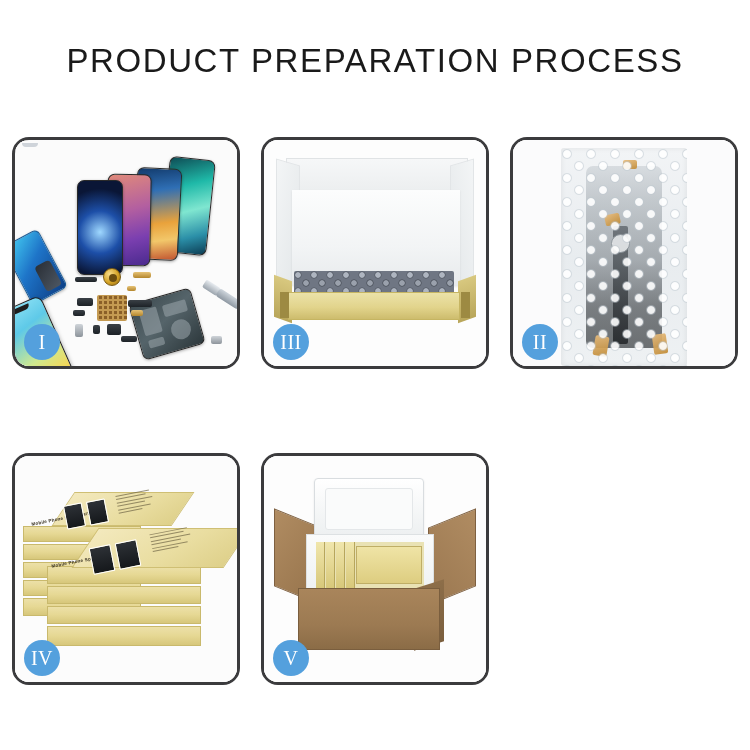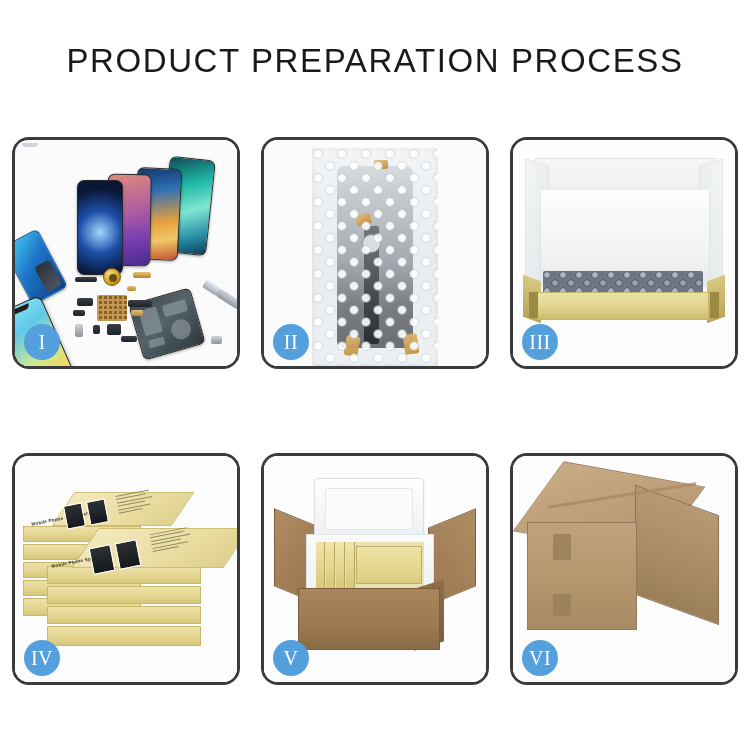--- a/index.html
+++ b/index.html
@@ -434,54 +434,54 @@
         <div class="part dark" style="left:58px;top:170px;width:12px;height:6px;"></div>
         <div class="part grey" style="left:60px;top:184px;width:8px;height:13px;border-radius:2px;"></div>
         <div class="part dark" style="left:78px;top:185px;width:7px;height:9px;"></div>
         <div class="part dark" style="left:92px;top:184px;width:14px;height:11px;"></div>
         <div class="part dark" style="left:113px;top:160px;width:24px;height:7px;"></div>
         <div class="part gold" style="left:116px;top:170px;width:12px;height:6px;"></div>
         <div class="part grey" style="left:196px;top:196px;width:11px;height:8px;"></div>
         <div class="part dark" style="left:106px;top:196px;width:16px;height:6px;"></div>
 
         <div class="badge">I</div>
+      </div>
+    </div>
+
+    <div class="panel">
+      <div class="panel-stage">
+        <div class="p3-bg"></div>
+        <div class="bx3-lidback"></div>
+        <div class="bx3-flapL"></div>
+        <div class="bx3-flapR"></div>
+        <div class="bx3-foam"></div>
+        <div class="bx3-bubbles"></div>
+        <div class="bx3-sideL"></div>
+        <div class="bx3-sideR"></div>
+        <div class="bx3-front"></div>
+        <div class="bx3-tabL"></div>
+        <div class="bx3-tabR"></div>
+        <div class="badge">III</div>
       </div>
     </div>
 
     <div class="panel">
       <div class="panel-stage">
         <div class="p2-bg"></div>
         <div class="bw-bag">
           <div class="bw-screen"></div>
           <div class="bw-strip"></div>
           <div class="bw-conn"></div>
           <div class="bw-tape bw-t1"></div>
           <div class="bw-tape bw-t2"></div>
           <div class="bw-tape bw-t3"></div>
           <div class="bw-tape bw-t4"></div>
           <div class="bw-bubbles"></div>
         </div>
         <div class="badge">II</div>
-      </div>
-    </div>
-
-    <div class="panel">
-      <div class="panel-stage">
-        <div class="p3-bg"></div>
-        <div class="bx3-lidback"></div>
-        <div class="bx3-flapL"></div>
-        <div class="bx3-flapR"></div>
-        <div class="bx3-foam"></div>
-        <div class="bx3-bubbles"></div>
-        <div class="bx3-sideL"></div>
-        <div class="bx3-sideR"></div>
-        <div class="bx3-front"></div>
-        <div class="bx3-tabL"></div>
-        <div class="bx3-tabR"></div>
-        <div class="badge">III</div>
       </div>
     </div>
 
     <div class="panel">
       <div class="panel-stage">
         <div class="p4-bg"></div>
 
         <div class="stack">
 
           <div class="sbox" style="left:2px;  top:58px;  width:118px; height:16px;"></div>
@@ -540,27 +540,15 @@
             <i style="left:20px"></i>
             <i style="left:30px"></i>
           <b></b>
         </div>
         <div class="c5-bodyside"></div>
         <div class="c5-body"></div>
         <div class="badge">V</div>
       </div>
     </div>
 
-    <div class="panel">
-      <div class="panel-stage">
-        <div class="p6-bg"></div>
-        <div class="c6-top"></div>
-        <div class="c6-side"></div>
-        <div class="c6-front"></div>
-        <div class="c6-seam"></div>
-        <div class="c6-tape c6-tape1"></div>
-        <div class="c6-tape c6-tape2"></div>
-        <div class="badge">VI</div>
-      </div>
-    </div>
 
   </div>
 </div>
 
 </body></html>

